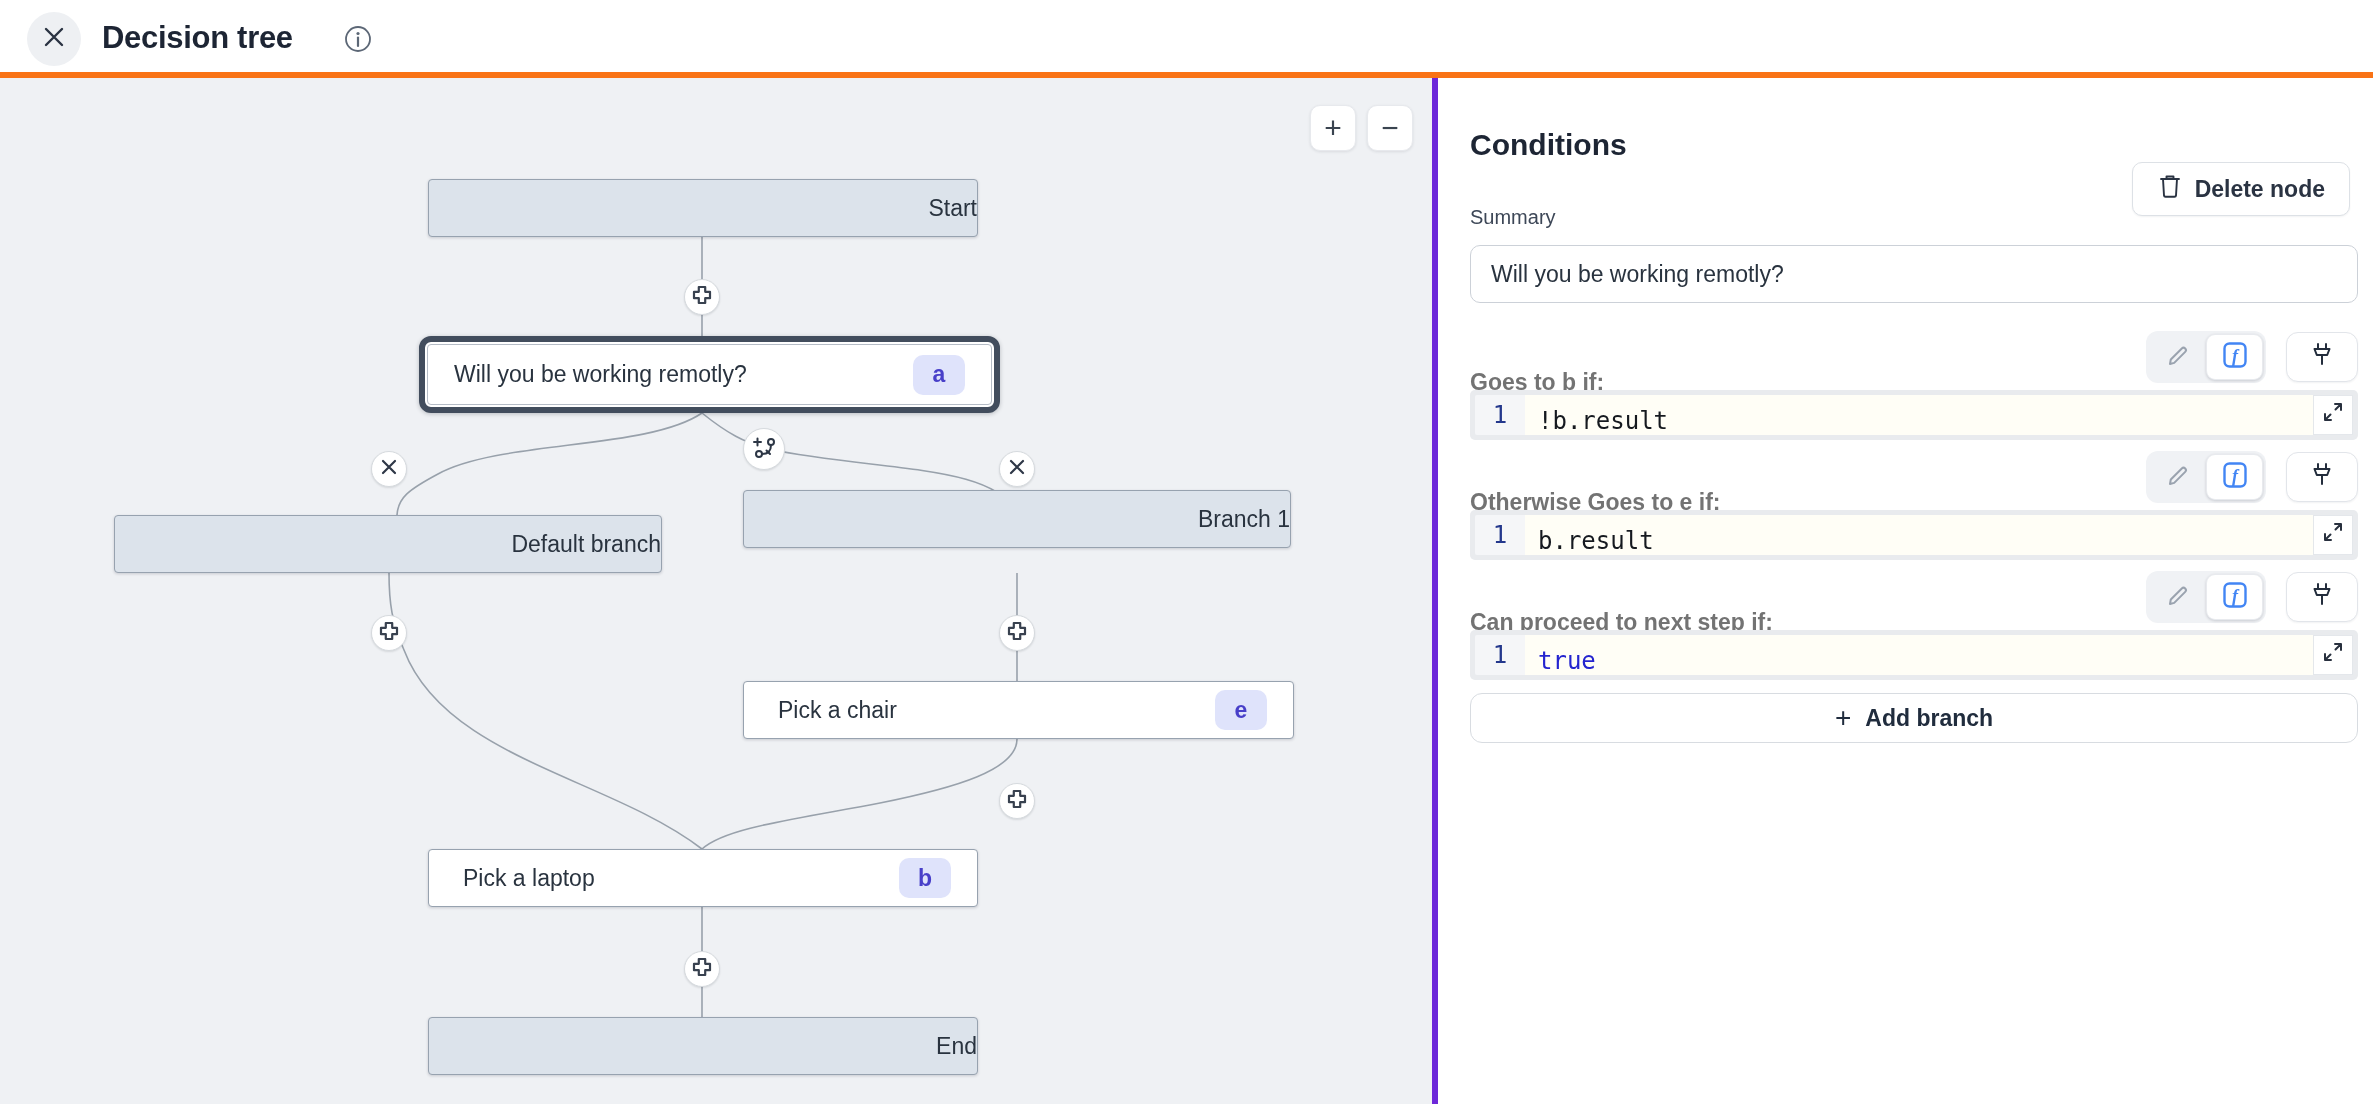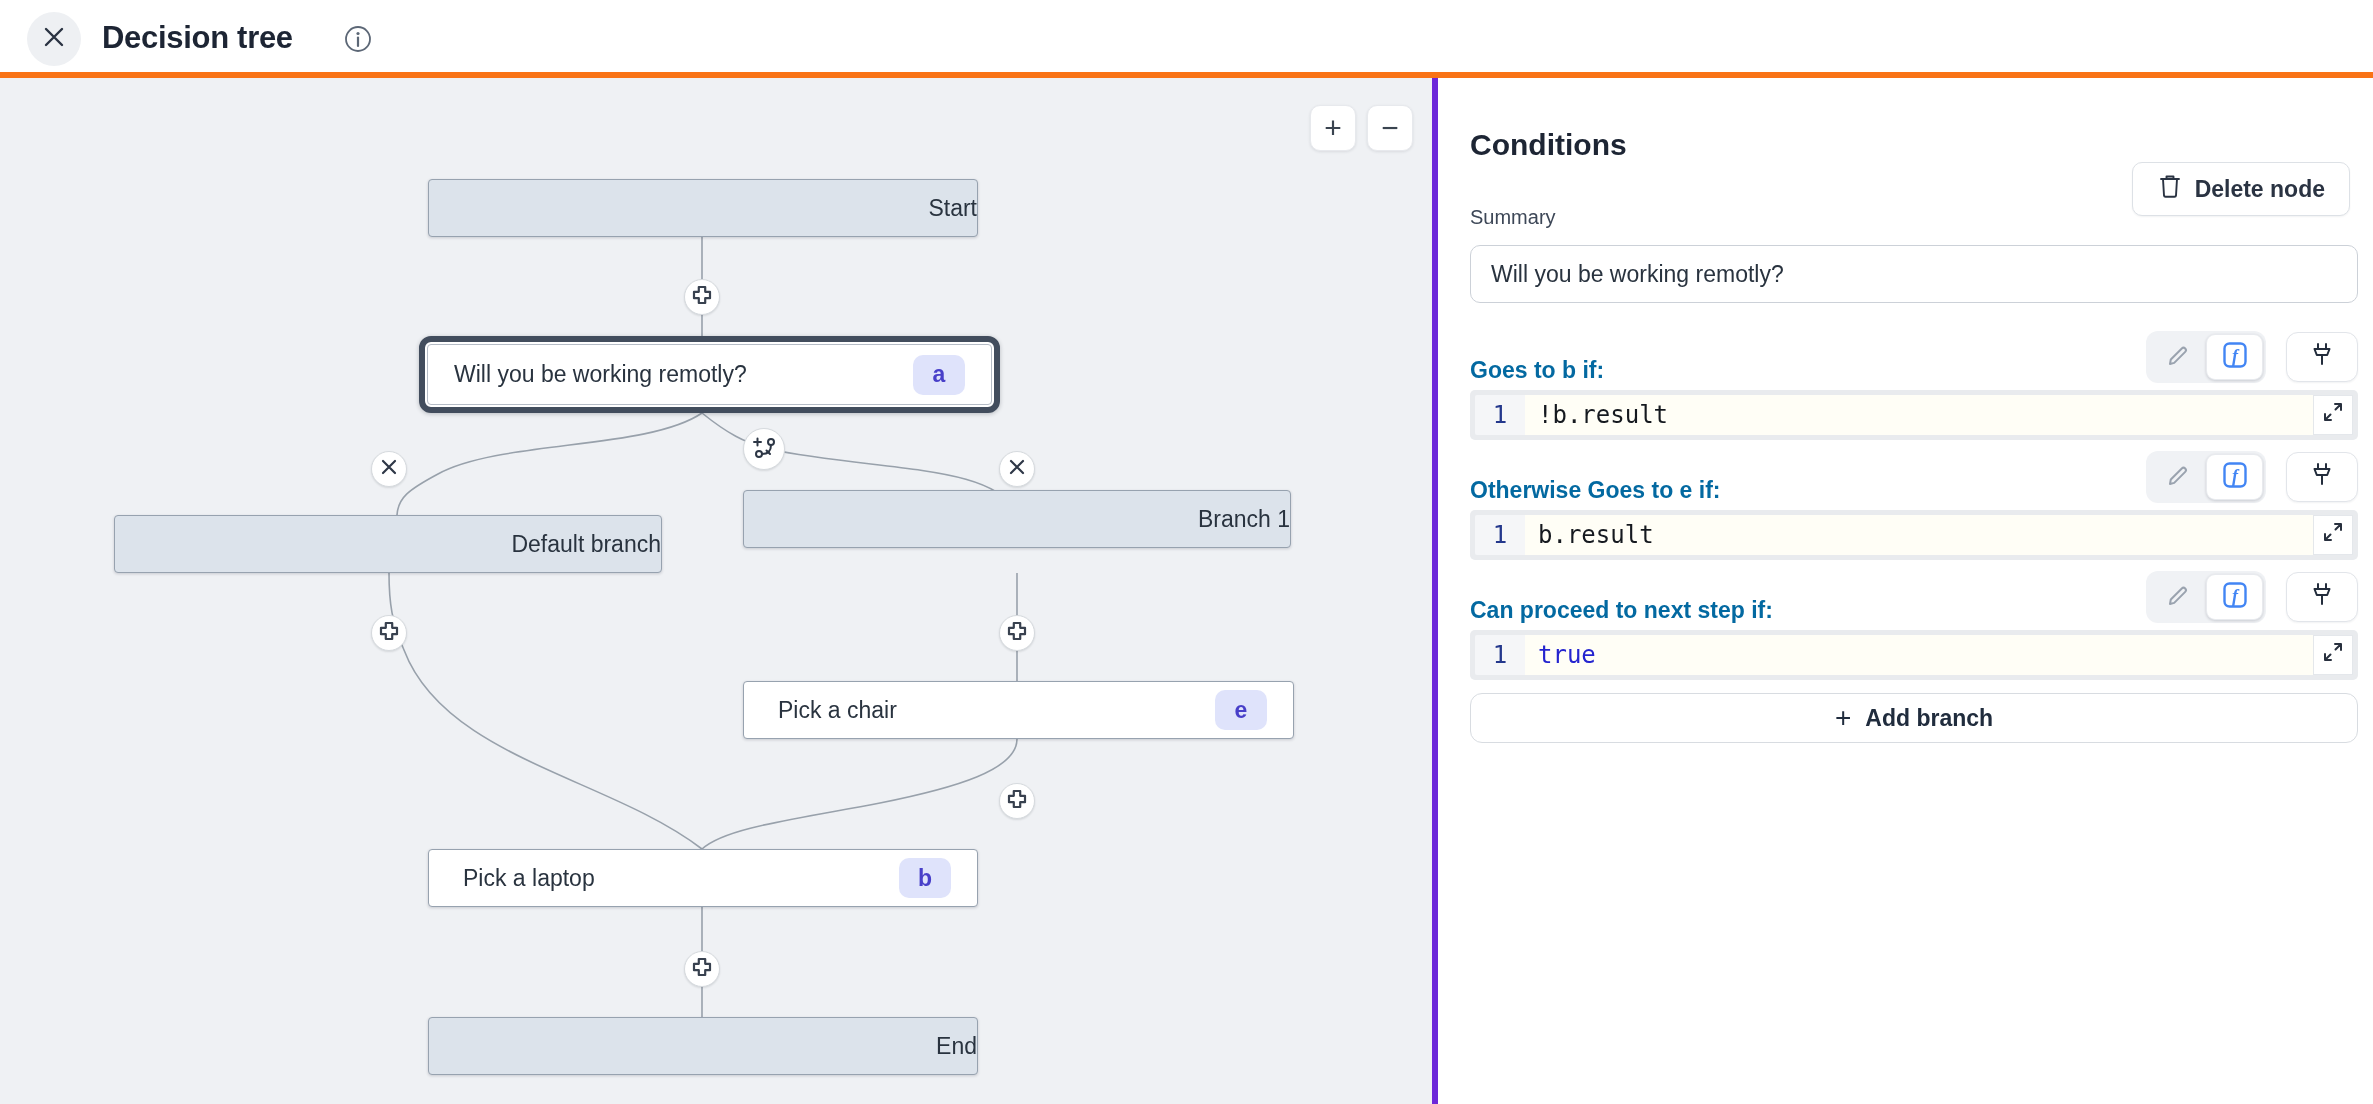--- a/index.html
+++ b/index.html
@@ -29,30 +29,30 @@
 
   
   .panel { position:absolute; left:1432px; top:78px; width:941px; height:1026px; background:#fff; border-left:6px solid #6d28d9; z-index:5; }
   .panel-title { position:absolute; left:32px; top:50px; font-size:30px; font-weight:700; color:#1d2534; }
   .delete-btn { position:absolute; right:23px; top:44px; height:54px; padding:0 24px; background:#fff; border:1px solid #dde1e6; border-radius:10px; box-shadow:0 1px 2px rgba(22,30,44,.06); display:flex; align-items:center; gap:12px; font-size:23px; font-weight:700; color:#2a3342; cursor:pointer;margin-top:40px; }
   .summary-label { position:absolute; left:32px; top:128px; font-size:20px; color:#3d4757; }
   .summary-input { position:absolute; left:32px; top:167px; width:888px; height:58px; border:1.5px solid #ccd1d8; border-radius:10px; background:#fff; font-family:"Liberation Sans", sans-serif; font-size:23px; color:#29333f; padding:0 20px; outline:none; }
 
   .section { position:absolute; left:32px; width:888px; height:112px; }
   .sec-1 { top:253px; } .sec-2 { top:373px; } .sec-3 { top:493px; }
-  .sec-label { position:absolute; left:0; top:26px; font-size:23px; font-weight:700; color:#0369a1; }
+  .sec-label { position:absolute; left:0; top:38px; font-size:23px; font-weight:700; color:#737373; }
   .icon-row { position:absolute; right:0; top:0; display:flex; align-items:center; gap:20px; }
   .seg-group { display:flex; align-items:center; background:#f0f2f5; border-radius:12px; padding:3px; height:52px; }
   .chip { width:57px; height:46px; display:flex; align-items:center; justify-content:center; border-radius:9px; cursor:pointer; }
   .chip.active { background:#fff; border:1px solid #e8eaee; box-shadow:0 1px 3px rgba(22,30,44,.18); }
   .plug-btn { width:72px; height:50px; background:#fff; border:1px solid #e2e5ea; border-radius:12px; box-shadow:0 1px 2px rgba(22,30,44,.06); display:flex; align-items:center; justify-content:center; cursor:pointer; }
 
   .editor { position:absolute; left:0; top:59px; width:888px; height:50px; background:#e9ebee; border-radius:5px; padding:5px; display:flex; }
   .gutter { width:50px; background:#f5f6f8; display:flex; align-items:center; justify-content:center; font-family:"DejaVu Sans Mono", monospace; font-size:24px; color:#24388c; border-radius:2px 0 0 2px; }
-  .code-area { flex:1; background:#fffef6; display:flex; align-items:center; padding-left:13px; font-family:"DejaVu Sans Mono", monospace; font-size:24px; color:#15191f; position:relative; border-radius:0 2px 2px 0; }
+  .code-area { flex:1; background:#fffef6; display:flex; align-items:flex-end; padding-left:13px; font-family:"DejaVu Sans Mono", monospace; font-size:24px; color:#15191f; position:relative; border-radius:0 2px 2px 0; }
   .code-area .keyword { color:#2424cf; }
   .expand-btn { position:absolute; right:0; top:0; width:40px; height:40px; background:#fff; border:1px solid #e4e7eb; display:flex; align-items:center; justify-content:center; cursor:pointer; }
 
   .add-branch-btn { position:absolute; left:32px; top:615px; width:888px; height:50px; background:#fff; border:1.5px solid #d8dce1; border-radius:12px; display:flex; align-items:center; justify-content:center; gap:14px; font-size:23px; font-weight:700; color:#202c3d; cursor:pointer; }
 </style>
 </head>
 <body>
 
 <div class="app">
 

